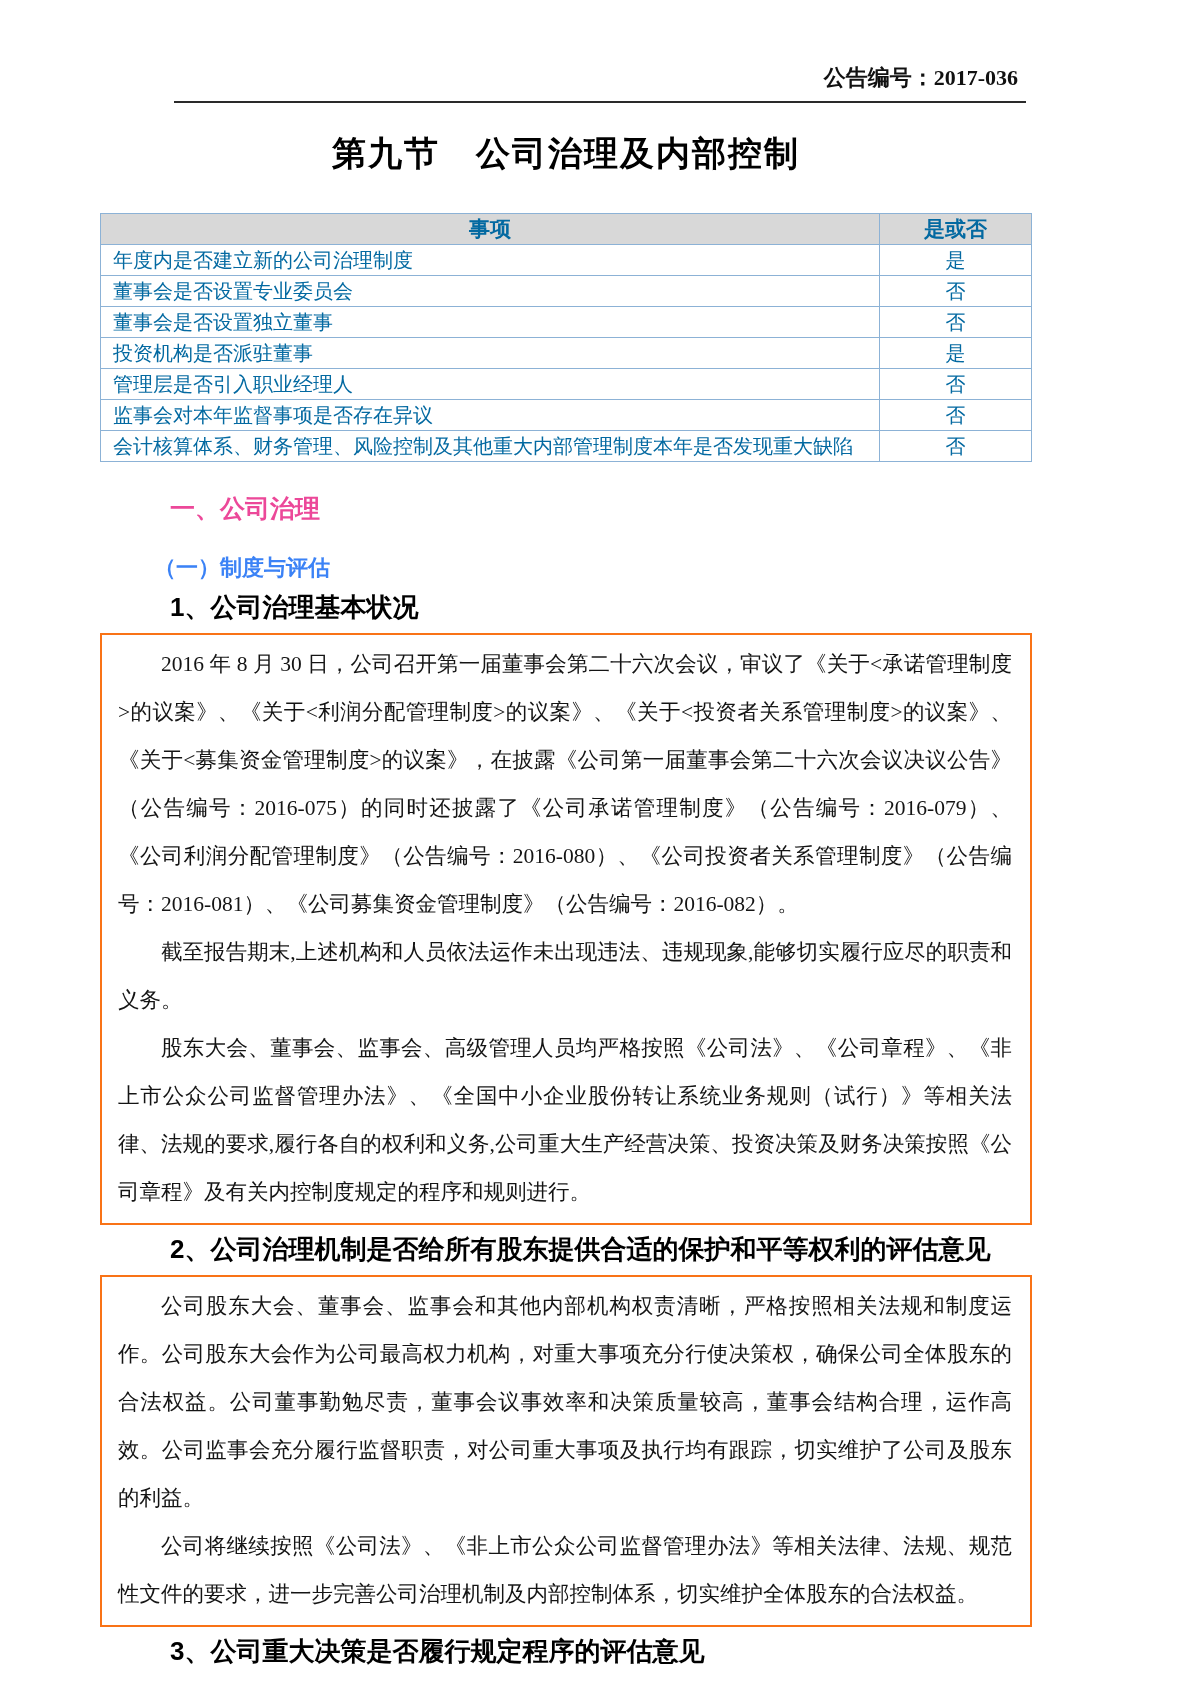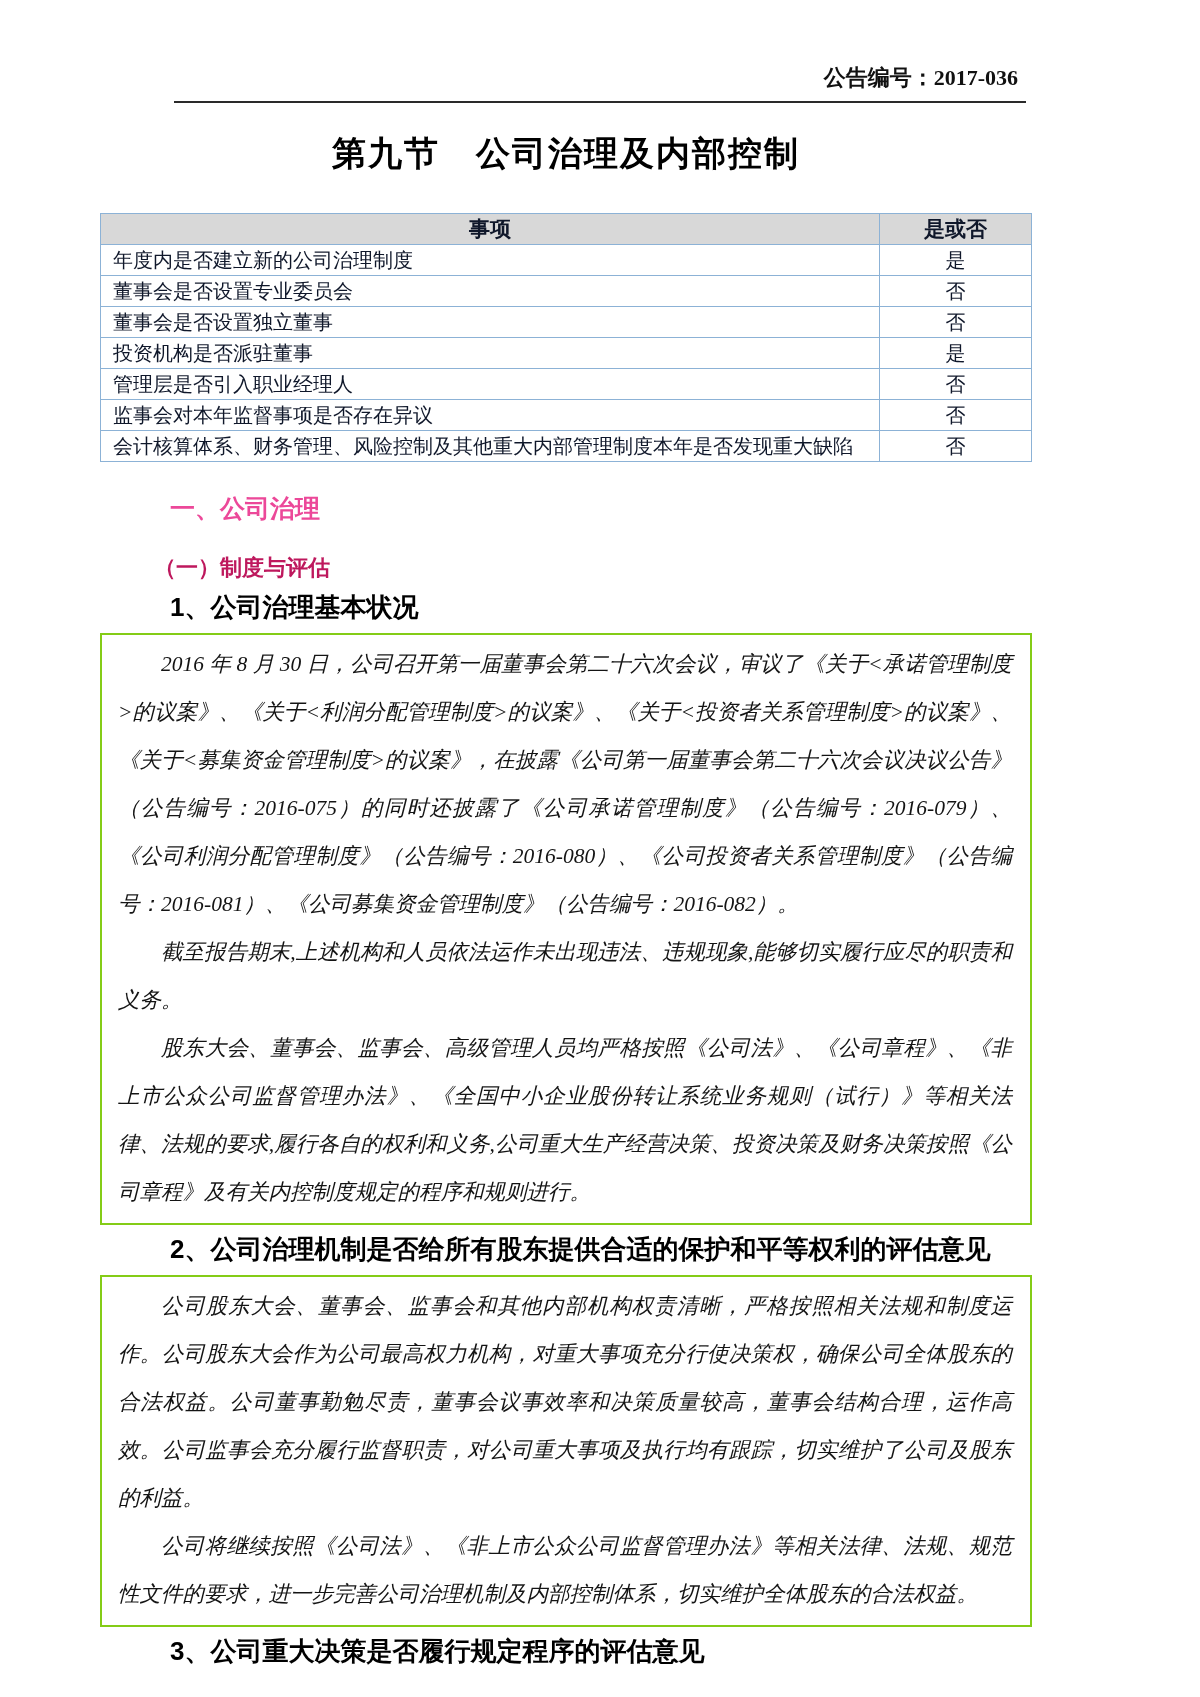--- a/index.html
+++ b/index.html
@@ -36,21 +36,21 @@
     font-weight: 700;
     font-size: 34px;
     letter-spacing: 2px;
     color: #000;
   }
   table.gov-table {
     width: 100%;
     border-collapse: collapse;
     margin-top: 36px;
     font-size: 20px;
-    color: #0f172a;
+    color: #0369a1;
   }
   table.gov-table th, table.gov-table td {
     border: 1.6px solid #8cb2d6;
     height: 31px;
     padding: 1px 12px;
     box-sizing: border-box;
   }
   table.gov-table th {
     background: #d8d8d8;
     font-weight: 700;
@@ -65,39 +65,38 @@
     font-family: "Liberation Sans", "DejaVu Sans", sans-serif;
     font-weight: 700;
     font-size: 25px;
     color: #ec4899;
   }
   .h-level2 {
     margin: 28px 0 0 54px;
     font-family: "Liberation Sans", "DejaVu Sans", sans-serif;
     font-weight: 700;
     font-size: 22px;
-    color: #be185d;
+    color: #3b82f6;
   }
   .h-level3 {
     margin: 7px 0 8px 70px;
     font-family: "Liberation Sans", "DejaVu Sans", sans-serif;
     font-weight: 700;
     font-size: 26px;
     color: #000;
   }
   .text-box {
-    border: 2px solid #84cc16;
+    border: 2px solid #f97316;
     background: #ffffff;
     padding: 5px 18px 7px 16px;
     font-family: "Liberation Serif", "DejaVu Serif", serif;
     font-size: 21.5px;
     line-height: 48px;
     text-align: justify;
     color: #141414;
-    font-style: italic;
   }
   .text-box p { margin: 0; text-indent: 2em; }
 </style>
 </head>
 <body>
 
 <div class="page">
 
   <div class="announcement">公告编号：2017-036</div>
 

